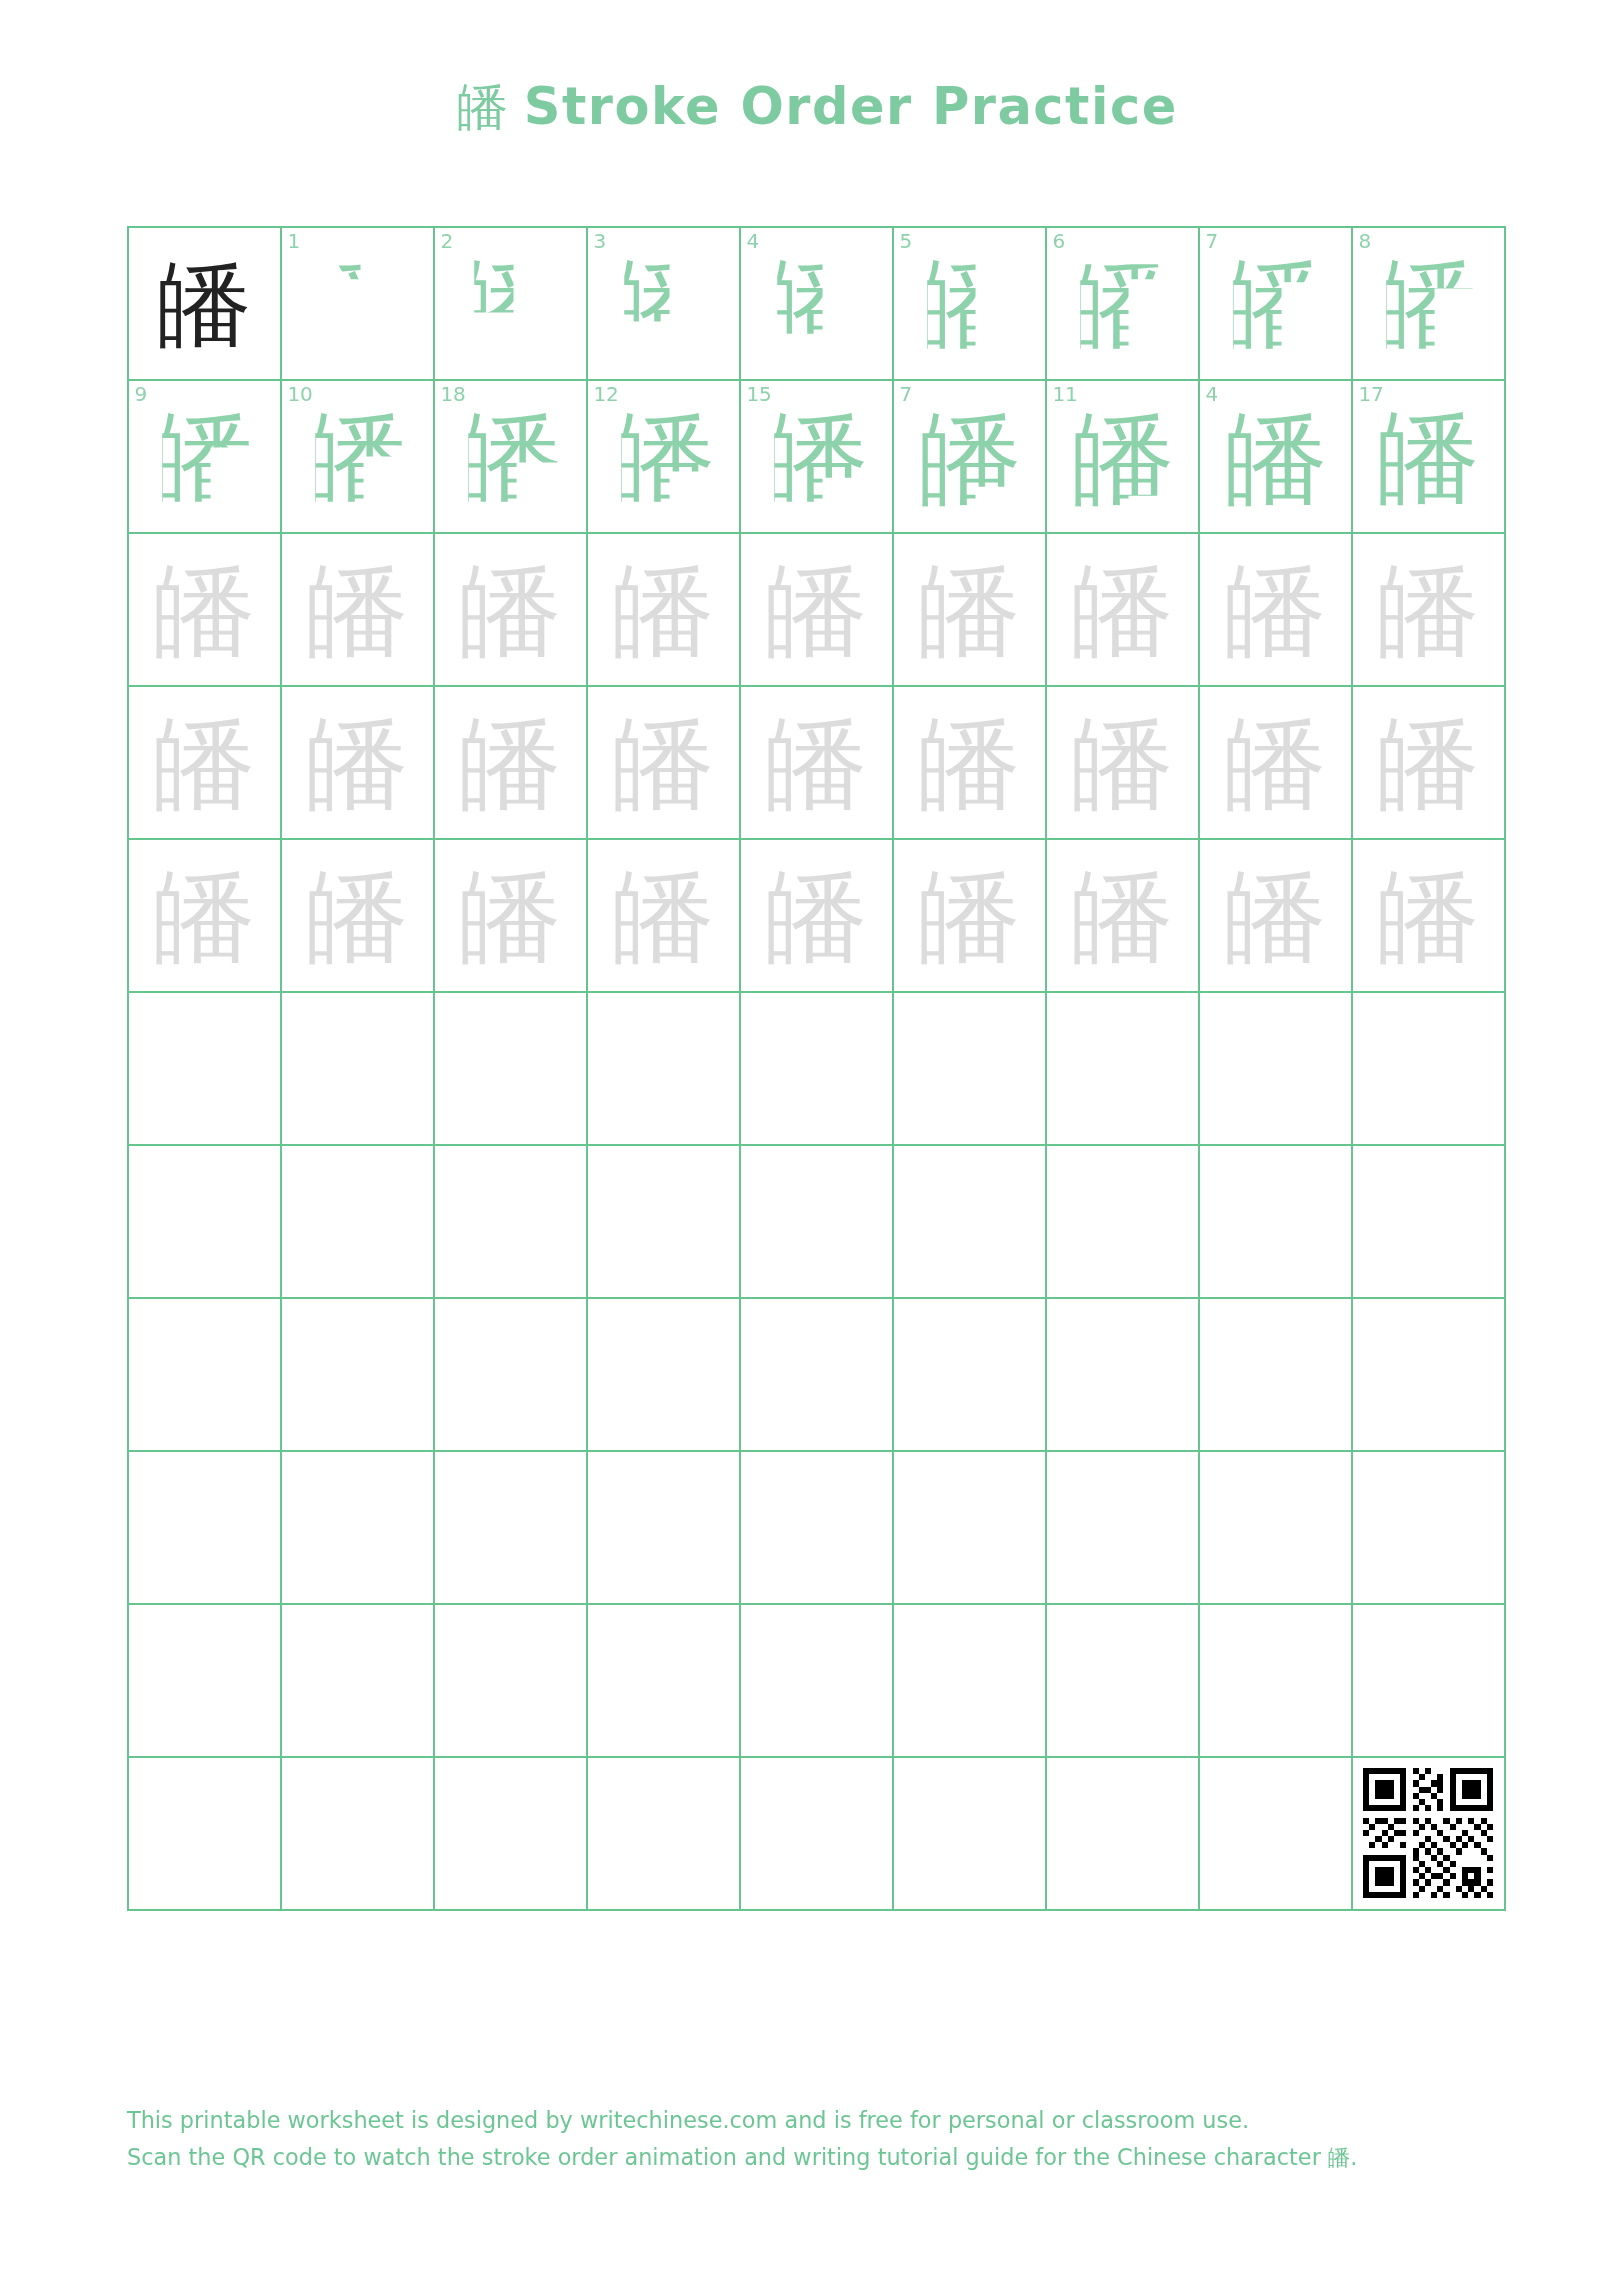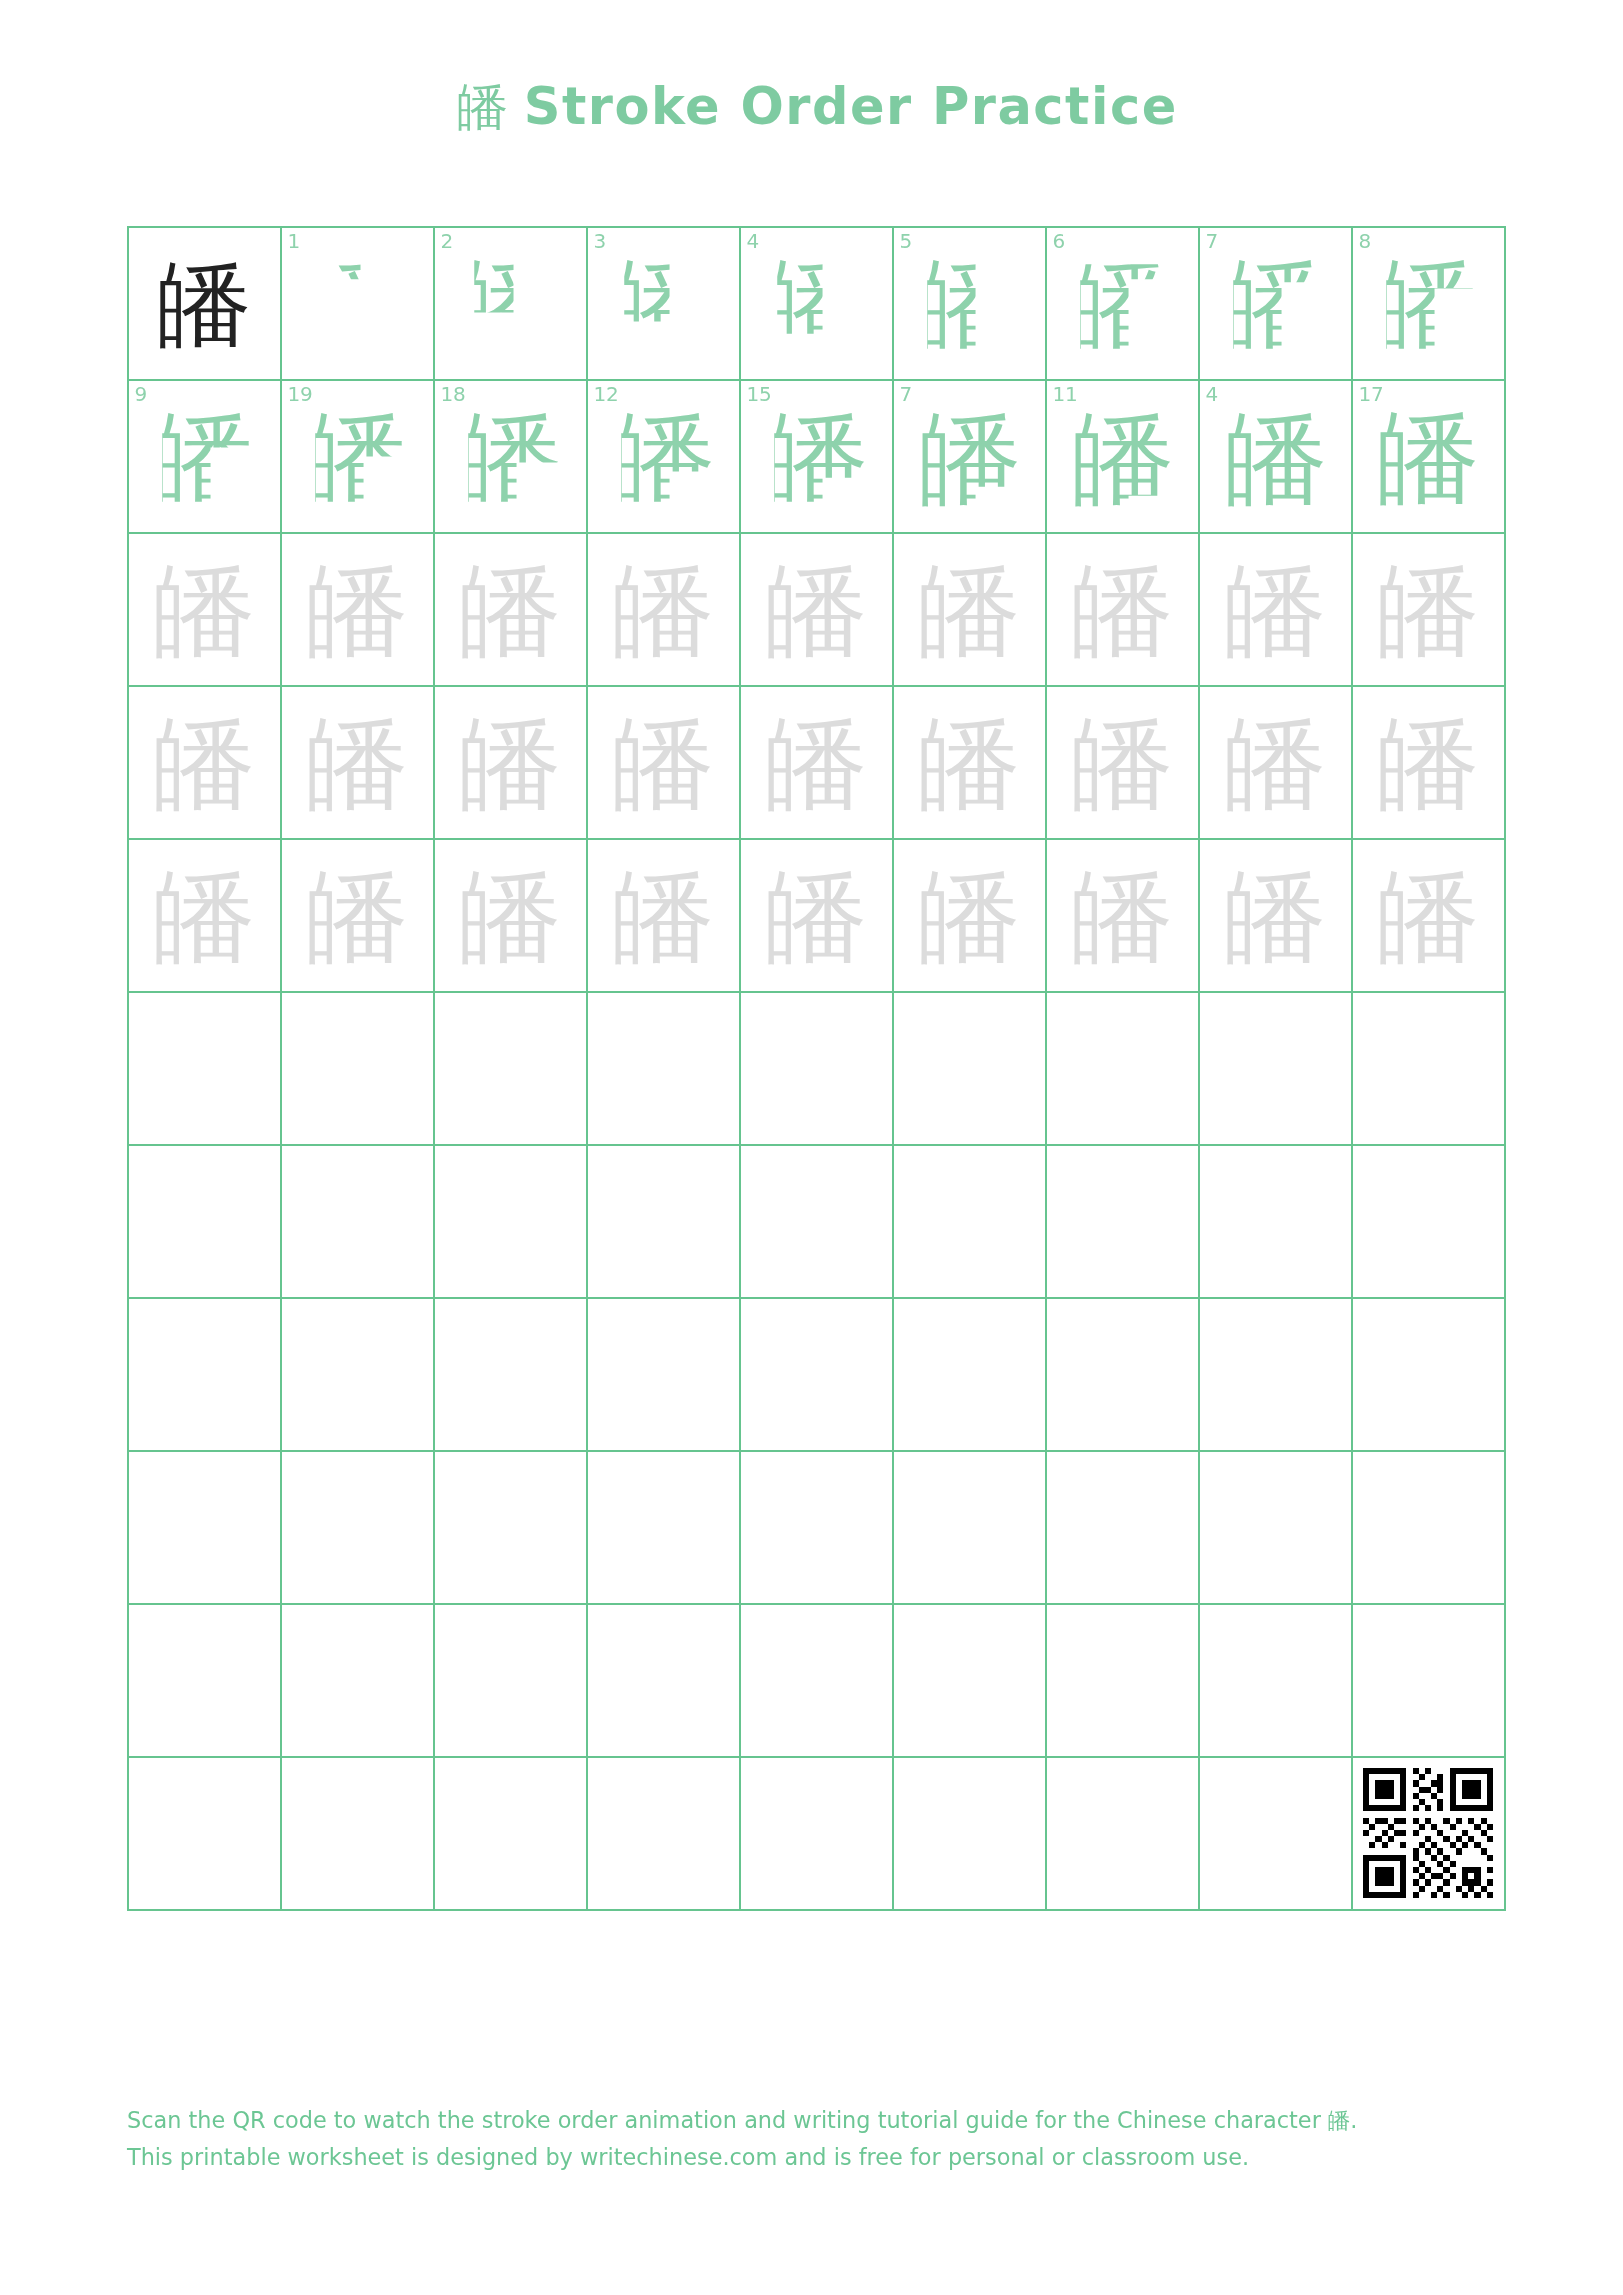--- a/index.html
+++ b/index.html
@@ -200,21 +200,21 @@
 
     <div class="row">
       <div class="cell">
         <div class="num">9</div>
         <div class="clipwrap" style="clip-path: polygon(22% 10%, 88% 10%, 88% 44%, 54% 44%, 54% 80%, 22% 80%);">
           <div class="inner">皤</div>
         </div>
       </div>
 
       <div class="cell">
-        <div class="num">19</div>
+        <div class="num">10</div>
         <div class="clipwrap" style="clip-path: polygon(22% 10%, 92% 10%, 92% 50%, 54% 50%, 54% 80%, 22% 80%);">
           <div class="inner">皤</div>
         </div>
       </div>
 
       <div class="cell">
         <div class="num">18</div>
         <div class="clipwrap" style="clip-path: polygon(22% 10%, 92% 10%, 92% 54%, 54% 54%, 54% 80%, 22% 80%);">
           <div class="inner">皤</div>
         </div>
@@ -544,18 +544,18 @@
                 <rect x="20" y="20" width="1" height="1"></rect>
             </g>
           </svg>
         </div>
       </div>
     </div>
 
   </div>
 
   <div class="footer">
+    <div>This printable worksheet is designed by writechinese.com and is free for personal or classroom use.</div>
     <div>Scan the QR code to watch the stroke order animation and writing tutorial guide for the Chinese character 皤.</div>
-    <div>This printable worksheet is designed by writechinese.com and is free for personal or classroom use.</div>
   </div>
 
 </div>
 
 
 </body></html>

